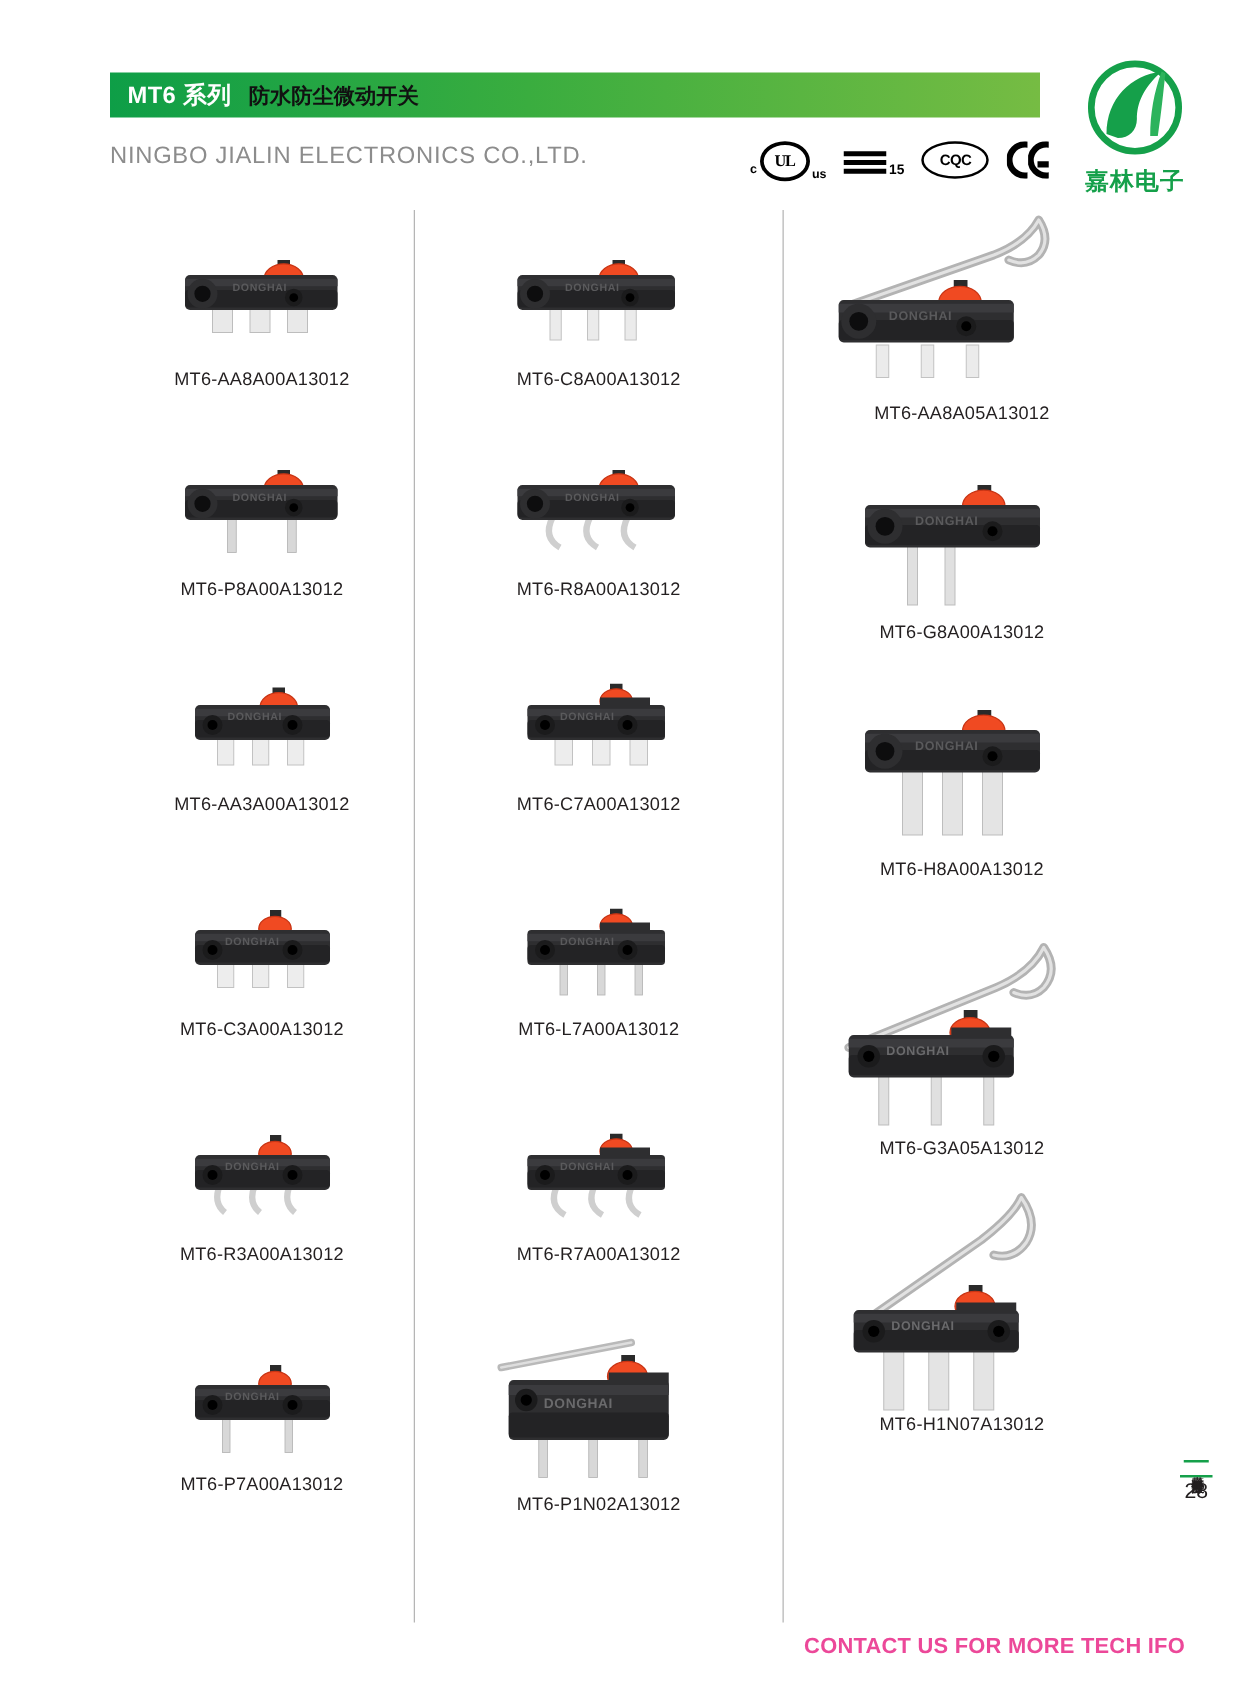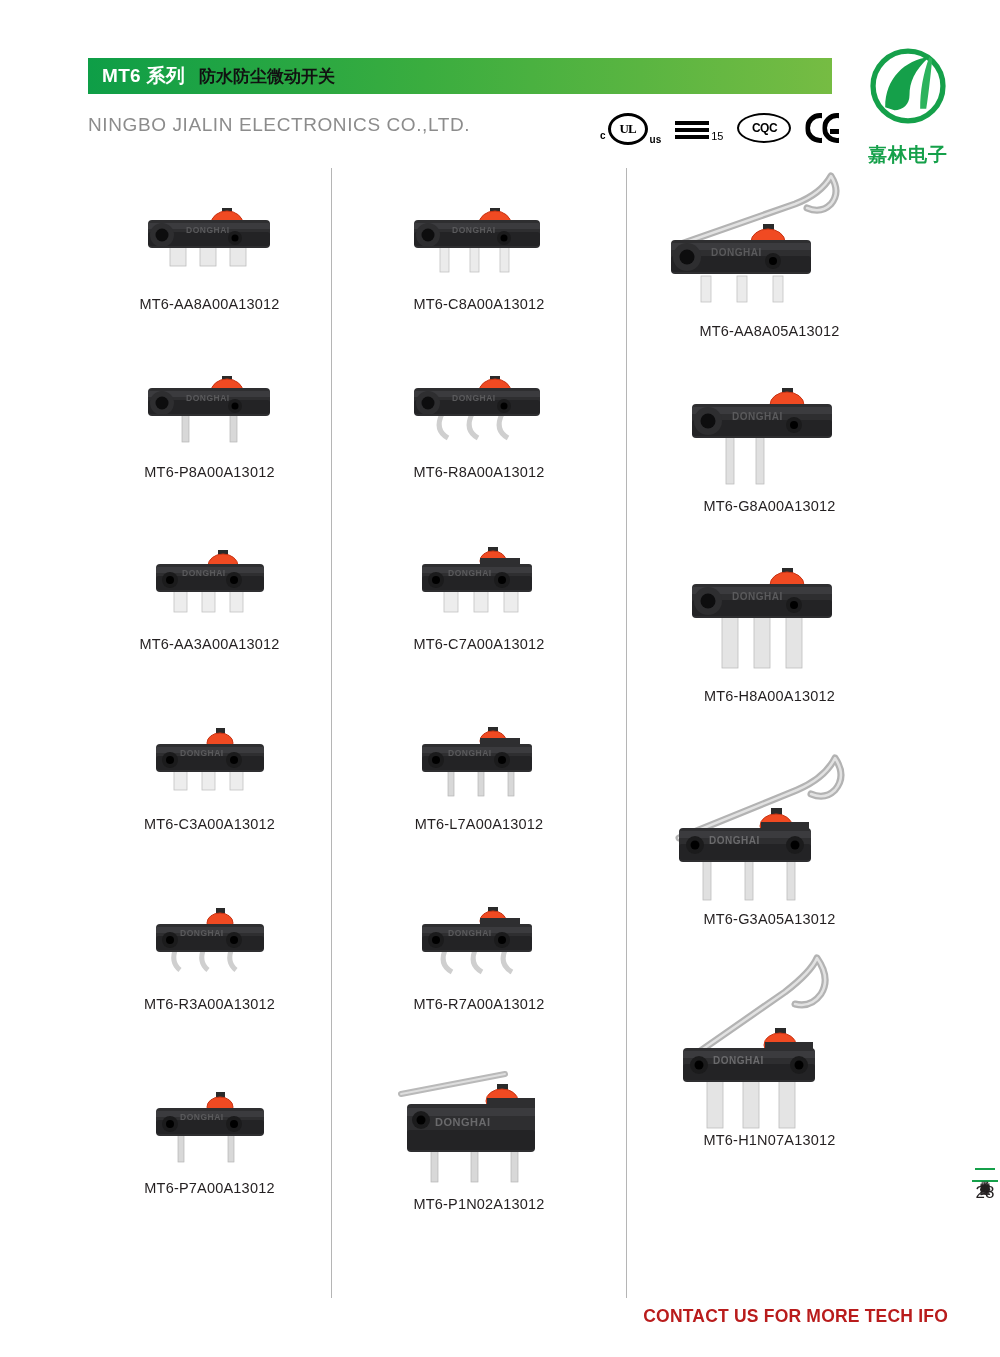--- a/index.html
+++ b/index.html
@@ -111,21 +111,21 @@
     position: absolute;
     left: -4px;
     width: 44px;
     height: 4px;
     background: #000;
     transform: skewX(-22deg);
   }
   .enec-mark span:nth-child(1) { top: 2px; }
   .enec-mark span:nth-child(2) { top: 9px; }
   .enec-mark span:nth-child(3) { top: 16px; }
-  .enec-num { font-size: 11px; font-weight: normal; color: #000; margin-bottom: 3px; margin-top: 48px; }
+  .enec-num { font-size: 11px; font-weight: bold; color: #000; margin-bottom: 3px; margin-top: 48px; }
 
   .cqc-oval {
     width: 50px; height: 26px;
     border: 2.5px solid #000;
     border-radius: 50%;
     background: #fff;
     position: relative;
   }
   .cqc-oval::after {
     content: "CQC";
@@ -167,21 +167,21 @@
     left: 848px; top: 48px;
     width: 120px;
     text-align: center;
   }
   .logo-circle {
     width: 76px; height: 76px;
     margin: 0 auto;
     position: relative;
   }
   .logo-cn {
-    margin-top: 18px;
+    margin-top: 8px;
     font-size: 19px;
     color: #15a04a;
     font-weight: bold;
     letter-spacing: 1px;
   }
 
   
   .grid {
     position: absolute;
     left: 88px; top: 168px;
@@ -223,28 +223,28 @@
   }
 
   
   .contact-line {
     position: absolute;
     left: 600px; top: 1306px;
     width: 348px;
     text-align: right;
     font-size: 17.5px;
     font-weight: bold;
-    color: #b91c1c;
+    color: #ec4899;
     letter-spacing: 0.2px;
     white-space: nowrap;
   }
 
   .side-rail {
     position: absolute;
-    right: 2px; top: 1168px;
+    right: 30px; top: 1168px;
     width: 26px;
     text-align: center;
   }
   .rail-rule {
     width: 20px; height: 2px;
     background: #15a04a;
     margin: 0 auto 3px auto;
   }
   .rail-text {
     writing-mode: vertical-rl;

